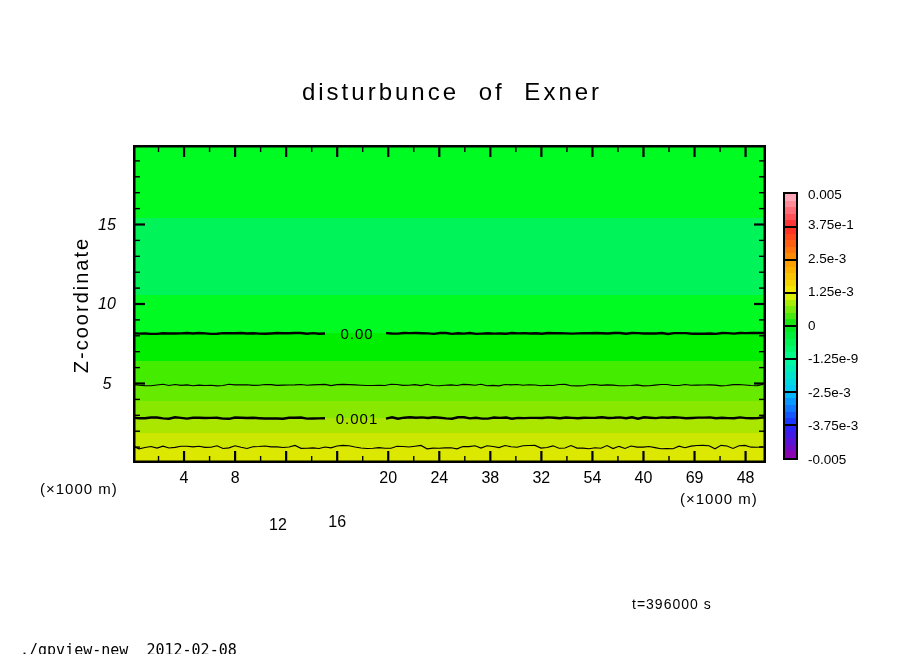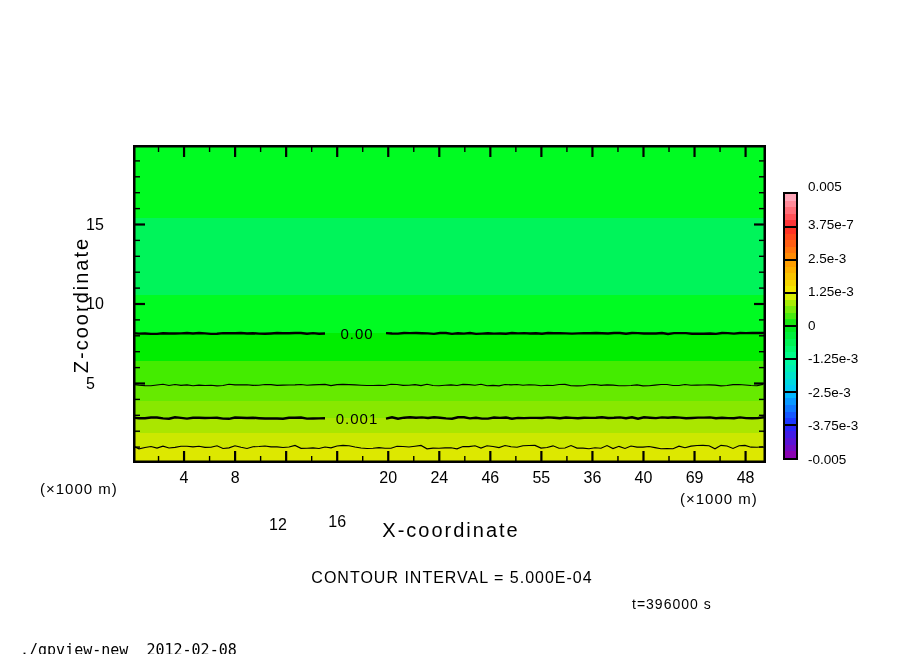--- a/index.html
+++ b/index.html
@@ -9,21 +9,21 @@
   #plot-title{top:78px;left:0;width:904px;text-align:center;font-size:24px;
               letter-spacing:3px;word-spacing:10px;}
   #plot{left:133px;top:145px;width:633px;height:318px;}
   #bands{position:absolute;left:0;top:0;width:633px;height:318px;}
   .band{position:absolute;left:0;width:633px;}
   #plot-svg{position:absolute;left:0;top:0;}
   .contour-label{position:absolute;transform:translate(-50%,-50%);
                  font-size:15px;letter-spacing:1px;white-space:nowrap;}
   .xtick-label{position:absolute;top:469px;width:40px;margin-left:-20px;
                text-align:center;font-size:16px;}
-  .ztick-label{position:absolute;width:42px;text-align:left;font-size:16px;left:86px;}
+  .ztick-label{position:absolute;width:42px;text-align:center;font-size:16px;left:86px;font-style:italic;}
   #y-axis-title{left:81px;top:305px;transform:translate(-50%,-50%) rotate(-90deg);
                 font-size:20px;letter-spacing:2px;white-space:nowrap;}
   #x-axis-title{left:0;width:904px;top:519px;text-align:center;font-size:20px;
                 letter-spacing:2px;margin-left:-1px;}
   #y-units{left:40px;top:480px;font-size:15px;letter-spacing:1px;}
   #x-units{left:680px;top:490px;font-size:15px;letter-spacing:1px;}
   #contour-interval{left:0;width:904px;top:569px;text-align:center;font-size:16px;
                     letter-spacing:1px;}
   #time-label{left:632px;top:596px;font-size:14px;letter-spacing:1px;}
   #cbar{left:783px;top:192px;width:15px;height:268px;border:2px solid #000;
@@ -36,20 +36,21 @@
   .footer{top:641px;font-size:15px;font-family:"DejaVu Sans Mono",monospace;
           white-space:pre;}
   #footer-left{left:20px;}
   #footer-right{right:46px;}
 </style>
 </head>
 <body>
 
 <div id="canvas">
 
+  <div id="plot-title" class="abs">disturbunce of Exner</div>
 
   <div id="y-axis-title" class="abs">Z-coordinate</div>
 
   <div id="plot" class="abs">
     <div id="bands">
         <div class="band" style="top: 0px; height: 73.14px; background: rgb(0, 251, 34);"></div>
         <div class="band" style="top: 73.14px; height: 77.115px; background: rgb(0, 244, 90);"></div>
         <div class="band" style="top: 150.255px; height: 38.16px; background: rgb(0, 251, 34);"></div>
         <div class="band" style="top: 188.415px; height: 27.825px; background: rgb(0, 238, 0);"></div>
         <div class="band" style="top: 216.24px; height: 23.85px; background: rgb(68, 236, 0);"></div>
@@ -160,39 +161,37 @@
       </div>
   </div>
 
   <div id="xtick-labels">
       <div class="xtick-label abs" style="left: 184.048px;">4</div>
       <div class="xtick-label abs" style="left: 235.097px;">8</div>
       <div class="xtick-label abs" style="left: 278px; margin-top: 47px;">12</div>
       <div class="xtick-label abs" style="left: 337.194px; margin-top: 44px;">16</div>
       <div class="xtick-label abs" style="left: 388.242px;">20</div>
       <div class="xtick-label abs" style="left: 439.29px;">24</div>
-      <div class="xtick-label abs" style="left: 490.339px;">46</div>
-      <div class="xtick-label abs" style="left: 541.387px;">55</div>
-      <div class="xtick-label abs" style="left: 592.435px;">36</div>
+      <div class="xtick-label abs" style="left: 490.339px;">38</div>
+      <div class="xtick-label abs" style="left: 541.387px;">32</div>
+      <div class="xtick-label abs" style="left: 592.435px;">54</div>
       <div class="xtick-label abs" style="left: 643.484px;">40</div>
       <div class="xtick-label abs" style="left: 694.532px;">69</div>
       <div class="xtick-label abs" style="left: 745.581px;">48</div>
     </div>
   <div id="ztick-labels">
       <div class="ztick-label abs" style="top: 374.5px;">5</div>
       <div class="ztick-label abs" style="top: 295px;">10</div>
       <div class="ztick-label abs" style="top: 215.5px;">15</div>
     </div>
 
   <div id="y-units" class="abs">(×1000 m)</div>
   <div id="x-units" class="abs">(×1000 m)</div>
 
-  <div id="x-axis-title" class="abs">X-coordinate</div>
-
-  <div id="contour-interval" class="abs">CONTOUR INTERVAL = 5.000E-04</div>
+
 
   <div id="time-label" class="abs">t=396000 s</div>
 
   <div id="cbar" class="abs">
     <div id="cbar-cells">
         <div class="cbar-cell" style="background: rgb(255, 166, 184);"></div>
         <div class="cbar-cell" style="background: rgb(255, 138, 152);"></div>
         <div class="cbar-cell" style="background: rgb(255, 110, 120);"></div>
         <div class="cbar-cell" style="background: rgb(255, 82, 88);"></div>
         <div class="cbar-cell" style="background: rgb(255, 54, 56);"></div>
@@ -234,26 +233,26 @@
       </div>
   <div class="cbar-sep" style="top: 32px;"></div>
       <div class="cbar-sep" style="top: 65px;"></div>
       <div class="cbar-sep" style="top: 98px;"></div>
       <div class="cbar-sep" style="top: 131px;"></div>
       <div class="cbar-sep" style="top: 164px;"></div>
       <div class="cbar-sep" style="top: 197px;"></div>
       <div class="cbar-sep" style="top: 230px;"></div>
     </div>
   <div id="cbar-labels">
-      <div class="cbar-label" style="top: 179px;">0.005</div>
-      <div class="cbar-label" style="top: 217px;">3.75e-7</div>
+      <div class="cbar-label" style="top: 187px;">0.005</div>
+      <div class="cbar-label" style="top: 217px;">3.75e-1</div>
       <div class="cbar-label" style="top: 250.5px;">2.5e-3</div>
       <div class="cbar-label" style="top: 284px;">1.25e-3</div>
       <div class="cbar-label" style="top: 317.5px;">0</div>
-      <div class="cbar-label" style="top: 351px;">-1.25e-3</div>
+      <div class="cbar-label" style="top: 351px;">-1.25e-9</div>
       <div class="cbar-label" style="top: 384.5px;">-2.5e-3</div>
       <div class="cbar-label" style="top: 418px;">-3.75e-3</div>
       <div class="cbar-label" style="top: 451.5px;">-0.005</div>
     </div>
 
   <div id="footer-left" class="abs footer">./gpview-new  2012-02-08</div>
 
 </div>
 
 </body></html>

